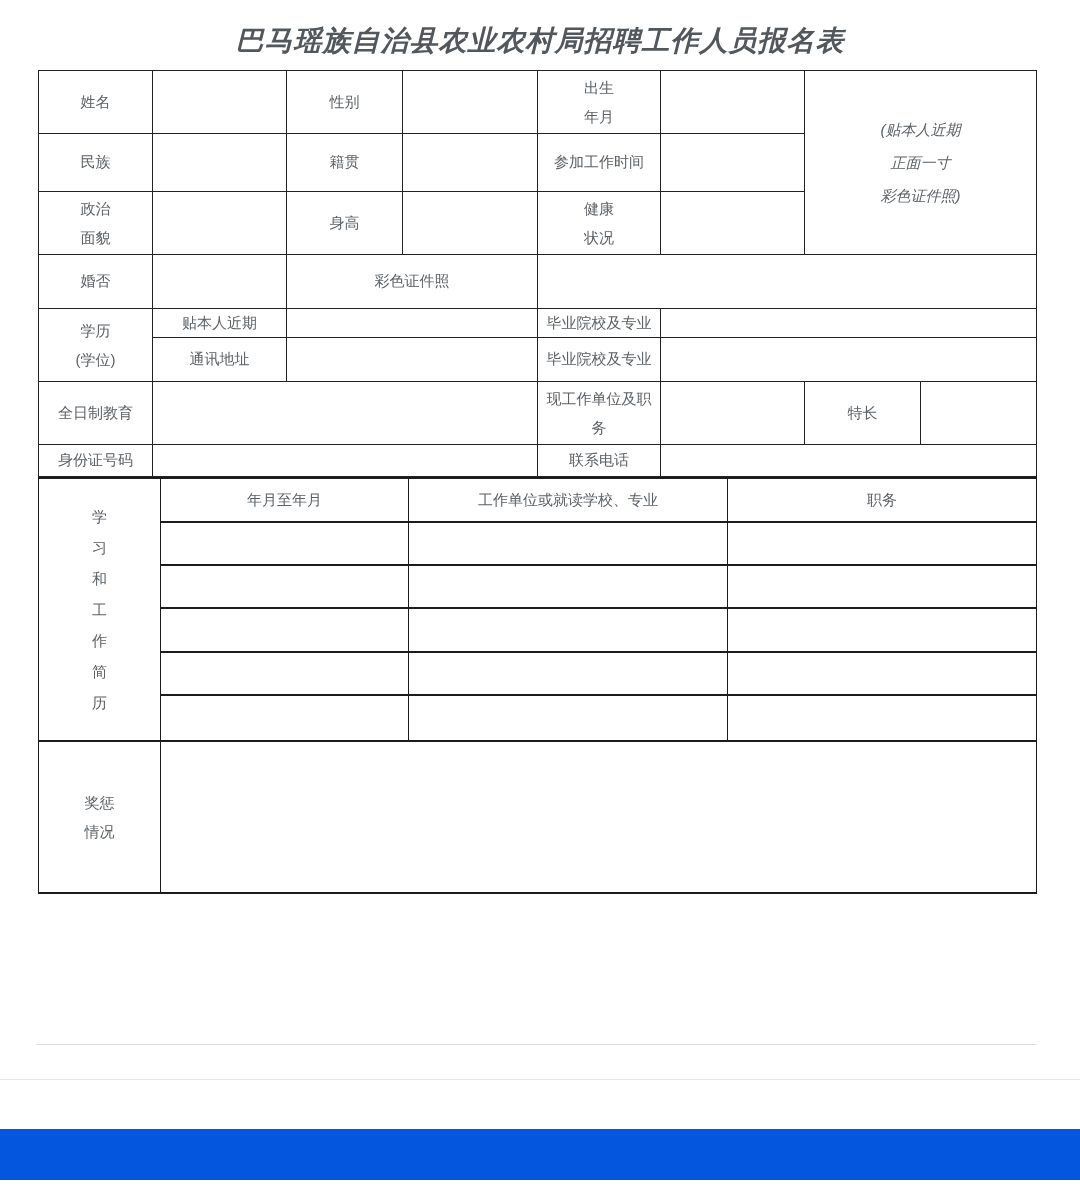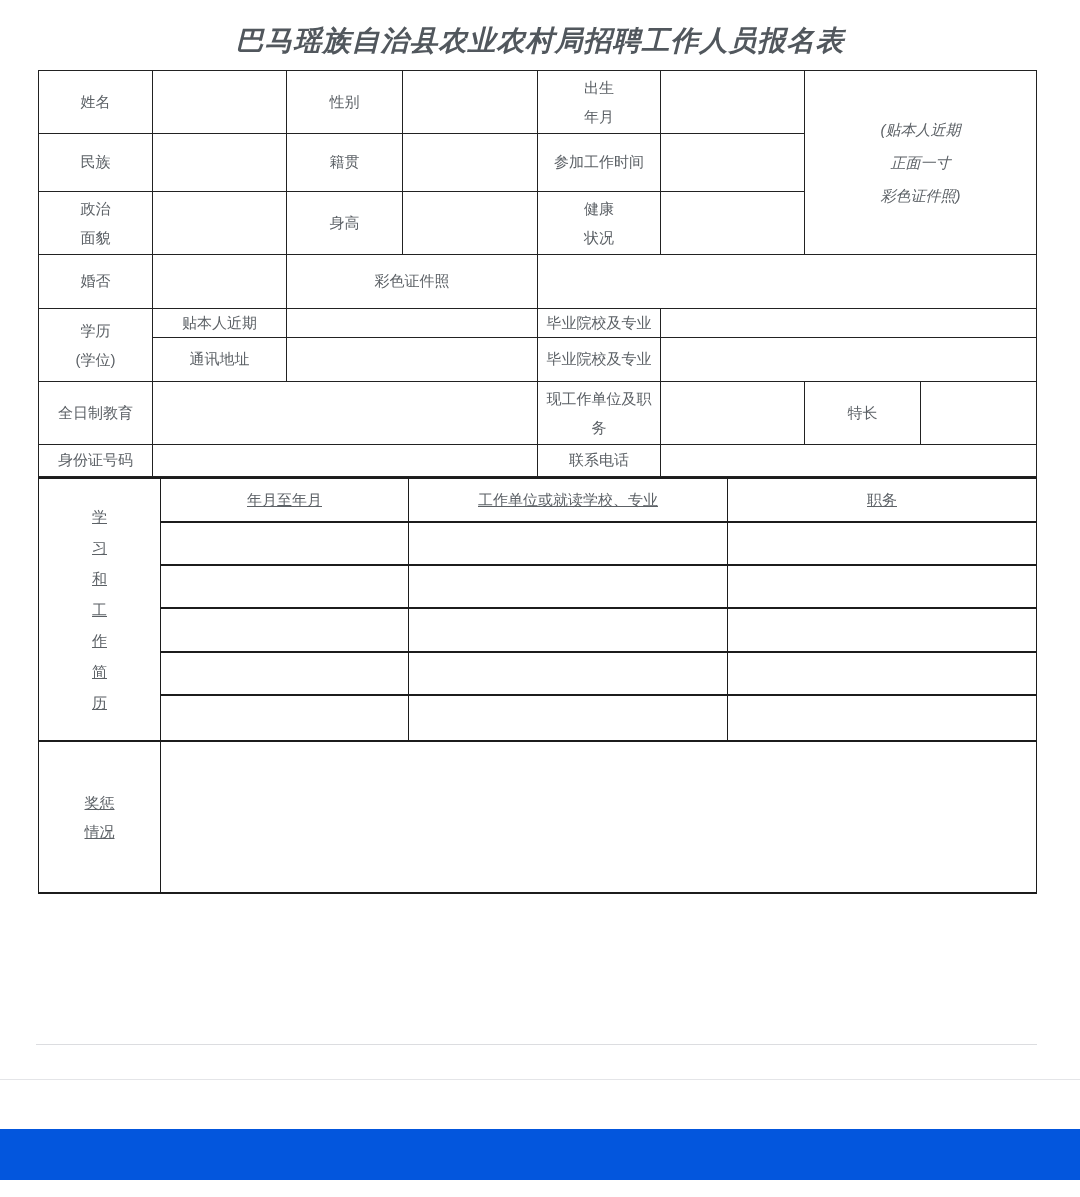--- a/index.html
+++ b/index.html
@@ -21,21 +21,21 @@
     border:1px solid #222222;
     font-size:15px;color:#5c6166;
     text-align:center;vertical-align:middle;
     padding:2px 4px;overflow:hidden;
   }
   .ml{white-space:pre-line;line-height:29px;}
   .photo-cell{white-space:pre-line;line-height:33px;font-size:15px;font-style:italic;}
   .vertical-label{white-space:pre-line;line-height:31px;}
   table.resume td{
     border:1px solid #1c1c1c;
-    border-top-width:2px;border-bottom-width:2px;text-decoration:underline;
+    border-top-width:2px;border-bottom-width:2px;
   }
   .divider-1{
     margin:150px 0 0 36px;width:1001px;height:1px;background:#dcdde0;
   }
   .divider-2{
     margin:34px 0 0 0;width:1080px;height:1px;background:#e4e5e8;
   }
   .footer-bar{
     margin-top:49px;width:1080px;height:51px;background:#0356dd;
   }

